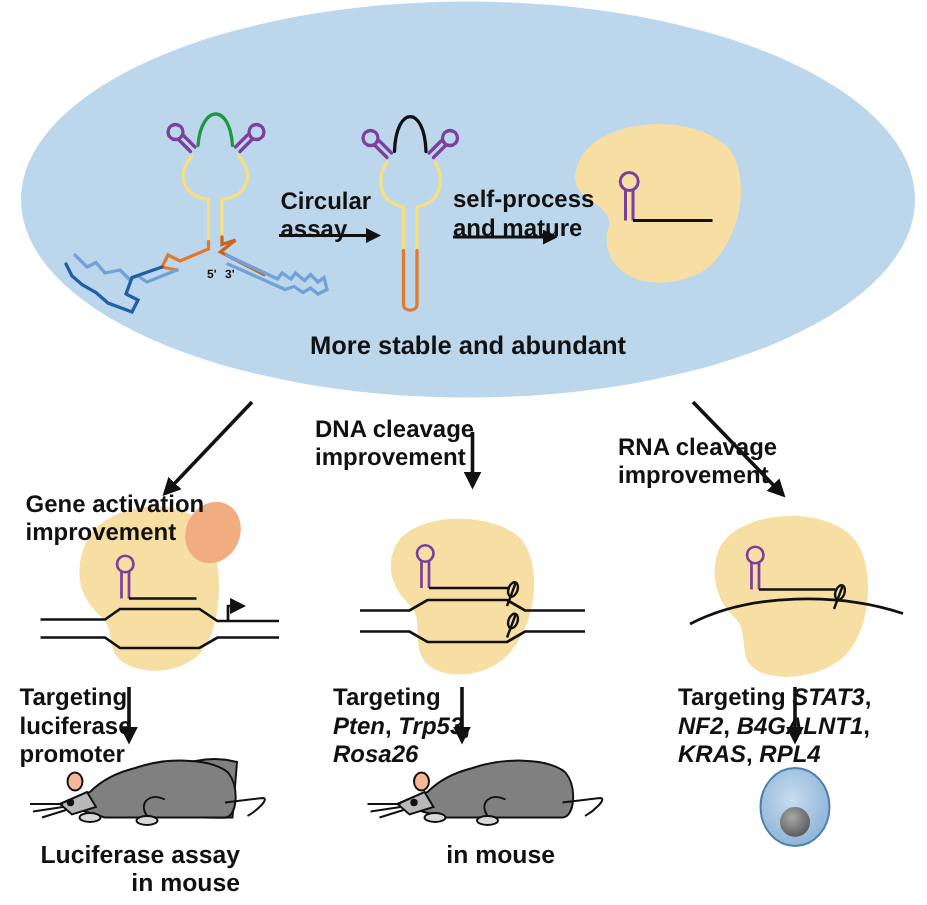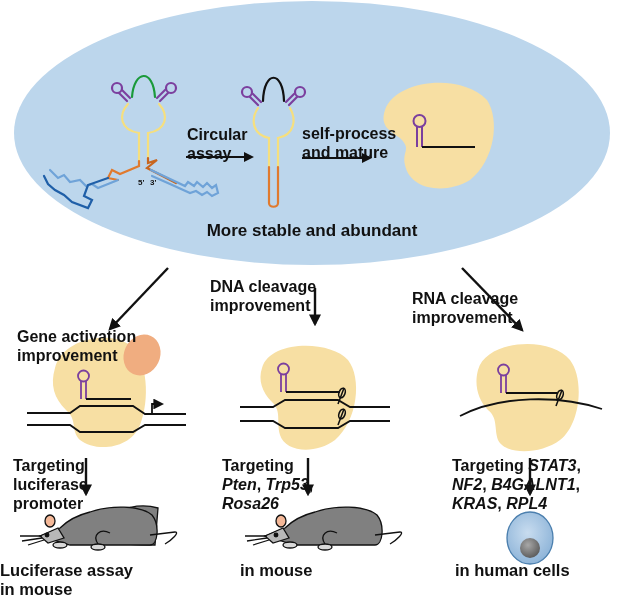--- a/index.html
+++ b/index.html
@@ -2,21 +2,21 @@
 <html><head>
   <meta charset="utf-8">
   <style>
     html, body { margin: 0; padding: 0; background: #ffffff; }
     body { width: 618px; height: 603px; position: relative; overflow: hidden;
            font-family: "Liberation Sans", sans-serif; }
     #diagram { position: absolute; left: 0; top: 0; width: 618px; height: 603px; }
     .lbl { position: absolute; font-family: "Liberation Sans", sans-serif; font-weight: bold; color: #111; line-height: 1.18; white-space: nowrap; }
     .sm { font-size: 16px; }
     .lg { font-size: 16.5px; }
-    .ctr { text-align: left; }
+    .ctr { text-align: right; }
     .it { font-style: italic; }
   </style>
 </head>
 <body>
 
 <svg id="diagram" viewBox="0 0 618 603" xmlns="http://www.w3.org/2000/svg">
   <defs>
     <marker id="ah" viewBox="0 0 10 10" refX="8" refY="5" markerWidth="5" markerHeight="5" orient="auto-start-reverse">
       <path d="M0,0 L10,5 L0,10 z" fill="#111"></path>
     </marker>
@@ -212,14 +212,13 @@
 </div>
 
 <div class="lbl lg ctr" style="left:0px; width:160px; top:561px;">
   <div>Luciferase assay</div>
   <div>in mouse</div>
 </div>
 <div class="lbl lg ctr" style="left:240px; width:130px; top:561px;">
   <div>in mouse</div>
 </div>
 <div class="lbl lg ctr" style="left:455px; width:150px; top:561px;">
-  <div>in human cells</div>
 </div>
 
 </body></html>

